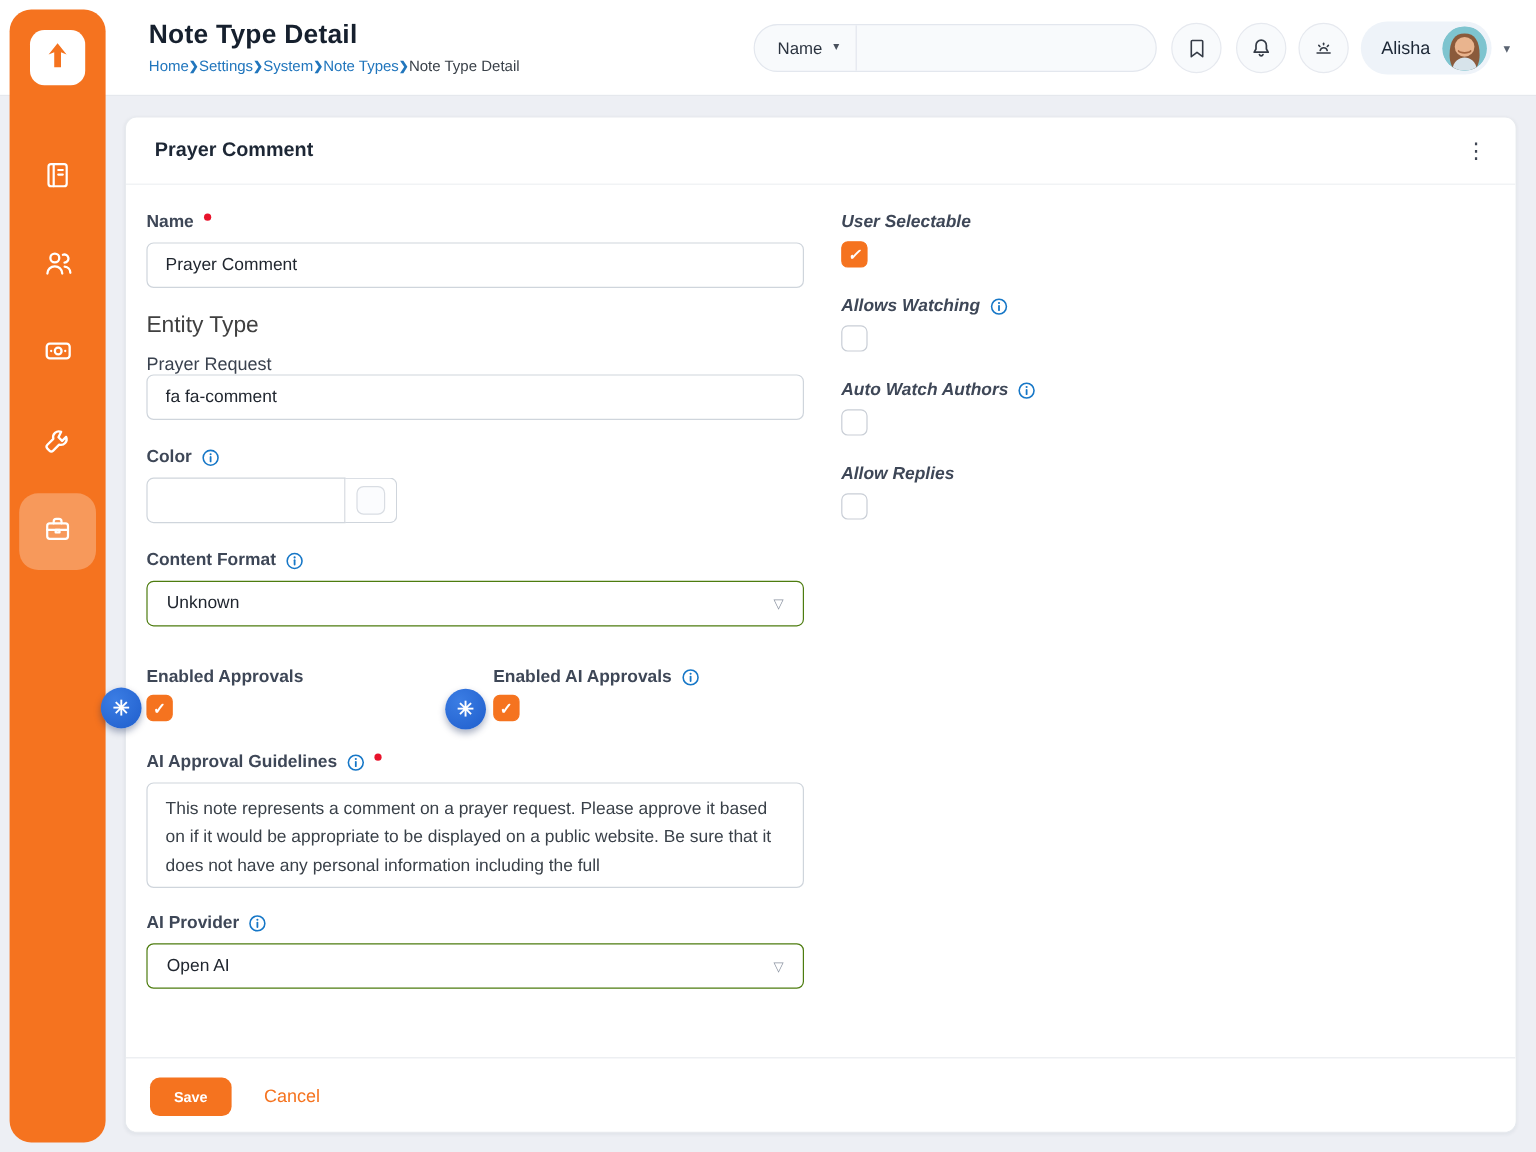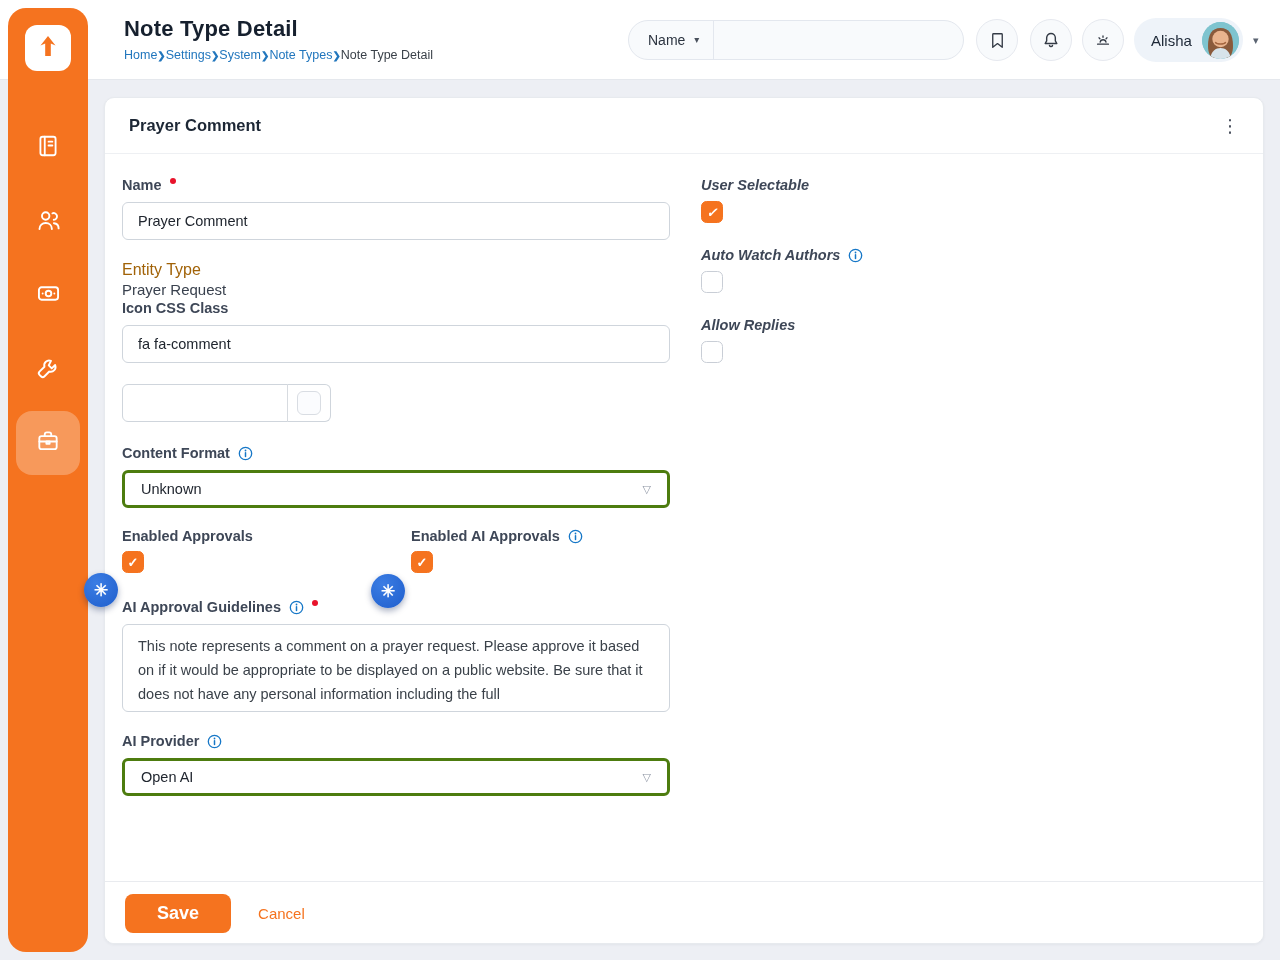--- a/index.html
+++ b/index.html
@@ -82,34 +82,34 @@
     font-size:14.5px; font-weight:700; color:#3e4757;
     display:flex; align-items:center; gap:8px; margin-bottom:7px; line-height:20px;
   }
   .req-dot { width:6px; height:6px; border-radius:50%; background:#e8132b; margin-top:-8px; }
   .info-ic { display:inline-flex; cursor:pointer; }
   .text-input {
     width:100%; height:38px; border:1px solid #cfd5dc; border-radius:6px;
     padding:0 15px; font-size:14.5px; color:#20262f; background:#fff; outline:none;
     font-family:"Liberation Sans", sans-serif; margin-bottom:21px;
   }
-  .static-label { font-size:16px; color:#a16207; margin-bottom:2px; font-weight:400; }
+  .static-label { font-size:19px; color:#404040; margin-bottom:12px; font-weight:400; }
   .static-value { font-size:15px; color:#39414e; }
   .color-group { display:flex; margin-bottom:21px; }
   .color-input { width:166px; height:38px; border:1px solid #cfd5dc; border-radius:6px 0 0 6px; padding:0 12px; outline:none; }
   .color-swatch-btn {
     width:44px; height:38px; border:1px solid #cfd5dc; border-left:1px solid #d7dbe0;
     border-radius:0 6px 6px 0; margin-left:-1px; background:#fff;
     display:flex; align-items:center; justify-content:center; cursor:pointer;
   }
   .swatch { width:24px; height:24px; border-radius:6px; border:1px solid #d9dde3; background:#fbfcfe; }
   .select {
-    width:100%; height:38px; border:3px solid #4d7c0f; border-radius:6px; background:#fff;
+    width:100%; height:38px; border:1px solid #4d7c0f; border-radius:6px; background:#fff;
     display:flex; align-items:center; justify-content:space-between; padding:0 16px;
-    font-size:14.5px; color:#20262f; cursor:pointer; margin-bottom:18px;
+    font-size:14.5px; color:#20262f; cursor:pointer; margin-bottom:32px;
   }
   .select-caret { font-size:11px; color:#8d95a3; }
   .checkbox {
     width:22px; height:22px; border:1.5px solid #c9ced6; border-radius:5.5px; background:#fff;
     display:flex; align-items:center; justify-content:center; cursor:pointer;
   }
   .checkbox .check { display:none; color:#fff; font-size:13px; font-weight:700; line-height:1; }
   .checkbox.checked { background:#f5731f; border-color:#f5731f; }
   .checkbox.checked .check { display:block; }
   .approvals-row { position:relative; height:49px; margin-bottom:22px; }
@@ -124,21 +124,21 @@
   }
   .cb-field { margin-bottom:22px; }
   .cb-field .field-label { margin-bottom:6px; }
   .card-footer {
     position:absolute; left:0; top:783px; width:100%; height:64px;
     border-top:1px solid #e9ebef; display:flex; align-items:center; padding-left:20px; gap:27px;
     background:#fff;
   }
   .save-btn {
     background:#f5731f; color:#fff; border:none; border-radius:8px;
-    font-size:18px; font-weight:700; padding:9px 32px; cursor:pointer;
+    font-size:12px; font-weight:700; padding:9px 20px; cursor:pointer;
     font-family:"Liberation Sans", sans-serif;
   }
   .cancel-link { color:#f5731f; font-size:15px; cursor:pointer; }
   
   .anno-badge {
     position:absolute; width:34px; height:34px; border-radius:50%;
     background:radial-gradient(circle at 35% 30%, #3b7de4, #1f5ecc);
     box-shadow:0 3px 6px rgba(10,30,80,.35);
     display:flex; align-items:center; justify-content:center;
     color:#fff; font-size:17px; font-weight:700; z-index:9;
@@ -281,25 +281,32 @@
   <div class="col-left">
     <div class="field-label">
       <span>Name</span>
       <span class="req-dot"></span>
     </div>
     <input class="text-input" value="Prayer Comment" style="">
 
     <div class="static-label">Entity Type</div>
     <div class="static-value">Prayer Request</div>
 
+    <input class="text-input" value="fa fa-comment" style="">
+
     <div class="field-label">
-      <span>Icon CSS Class</span>
-    </div>
-    <input class="text-input" value="fa fa-comment" style="">
-
+      <span>Color</span>
+      <span class="info-ic">
+        <svg width="15" height="15" viewBox="0 0 16 16">
+            <circle cx="8" cy="8" r="6.6" fill="none" stroke="#1677c7" stroke-width="1.4"></circle>
+            <line x1="8" y1="7.3" x2="8" y2="11.2" stroke="#1677c7" stroke-width="1.6" stroke-linecap="round"></line>
+            <circle cx="8" cy="4.8" r="0.95" fill="#1677c7"></circle>
+          </svg>
+      </span>
+    </div>
     <div class="color-group">
       <input class="color-input" value="" style="">
       <div class="color-swatch-btn">
         <div class="swatch"></div>
       </div>
     </div>
 
     <div class="field-label">
       <span>Content Format</span>
       <span class="info-ic">
@@ -373,20 +380,35 @@
   <div class="col-right">
     <div class="cb-field">
       <div class="field-label">
         <span>User Selectable</span>
       </div>
       <div class="checkbox checked">
         <span class="check">✓</span>
       </div>
     </div>
 
+    <div class="cb-field">
+      <div class="field-label">
+        <span>Allows Watching</span>
+        <span class="info-ic">
+          <svg width="15" height="15" viewBox="0 0 16 16">
+              <circle cx="8" cy="8" r="6.6" fill="none" stroke="#1677c7" stroke-width="1.4"></circle>
+              <line x1="8" y1="7.3" x2="8" y2="11.2" stroke="#1677c7" stroke-width="1.6" stroke-linecap="round"></line>
+              <circle cx="8" cy="4.8" r="0.95" fill="#1677c7"></circle>
+            </svg>
+        </span>
+      </div>
+      <div class="checkbox">
+        
+      </div>
+    </div>
 
     <div class="cb-field">
       <div class="field-label">
         <span>Auto Watch Authors</span>
         <span class="info-ic">
           <svg width="15" height="15" viewBox="0 0 16 16">
               <circle cx="8" cy="8" r="6.6" fill="none" stroke="#1677c7" stroke-width="1.4"></circle>
               <line x1="8" y1="7.3" x2="8" y2="11.2" stroke="#1677c7" stroke-width="1.6" stroke-linecap="round"></line>
               <circle cx="8" cy="4.8" r="0.95" fill="#1677c7"></circle>
             </svg>

